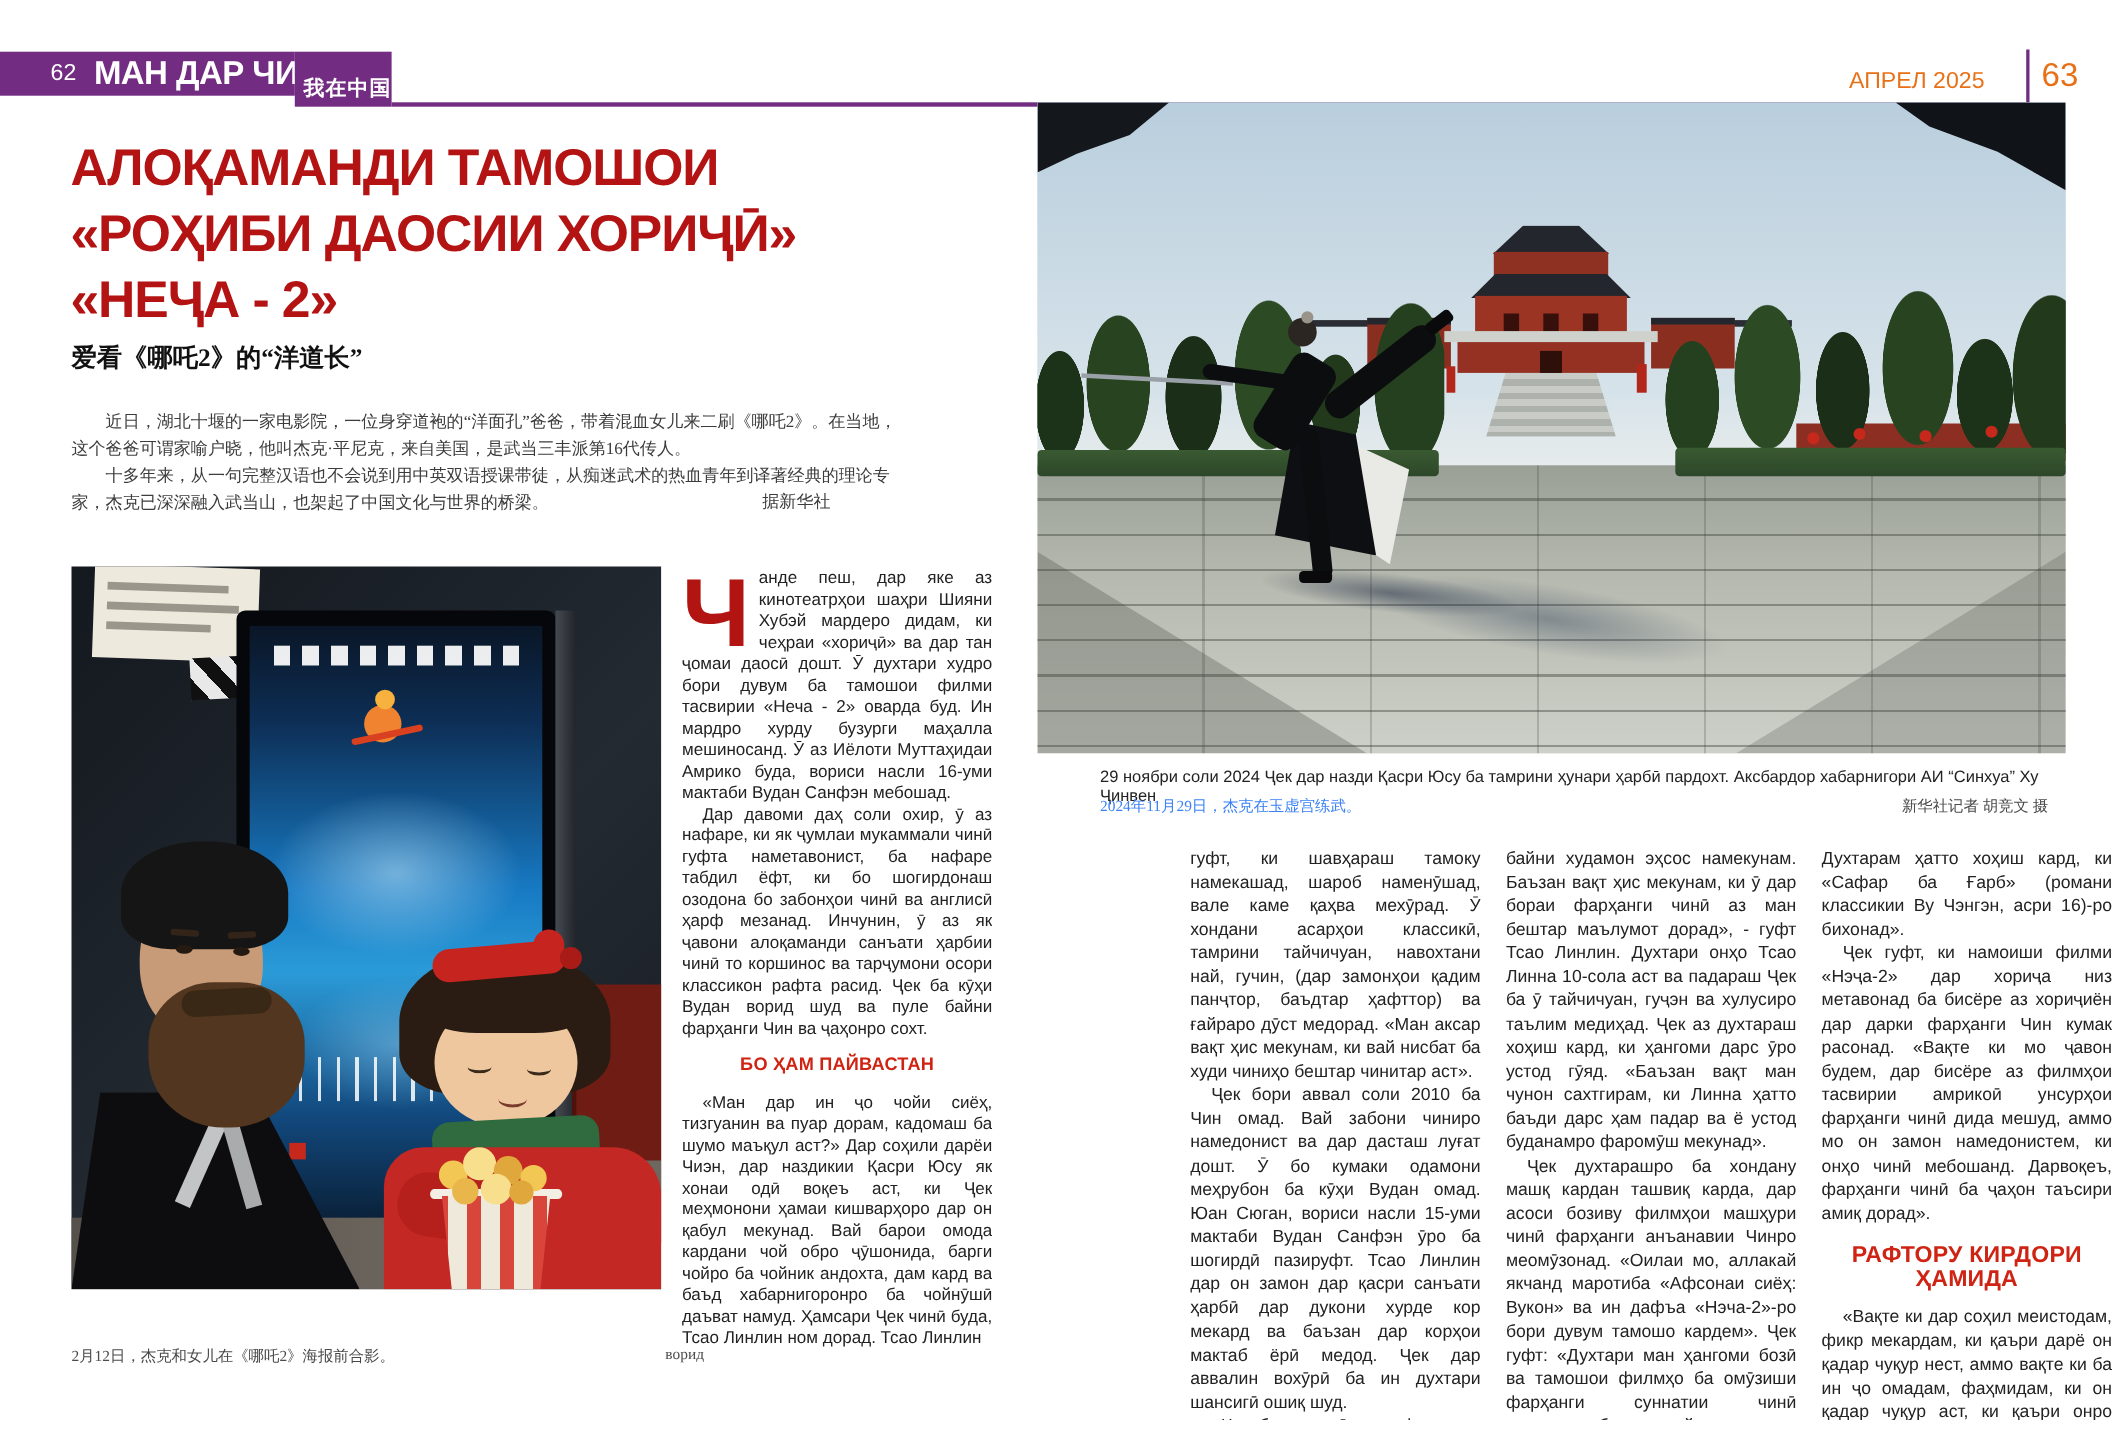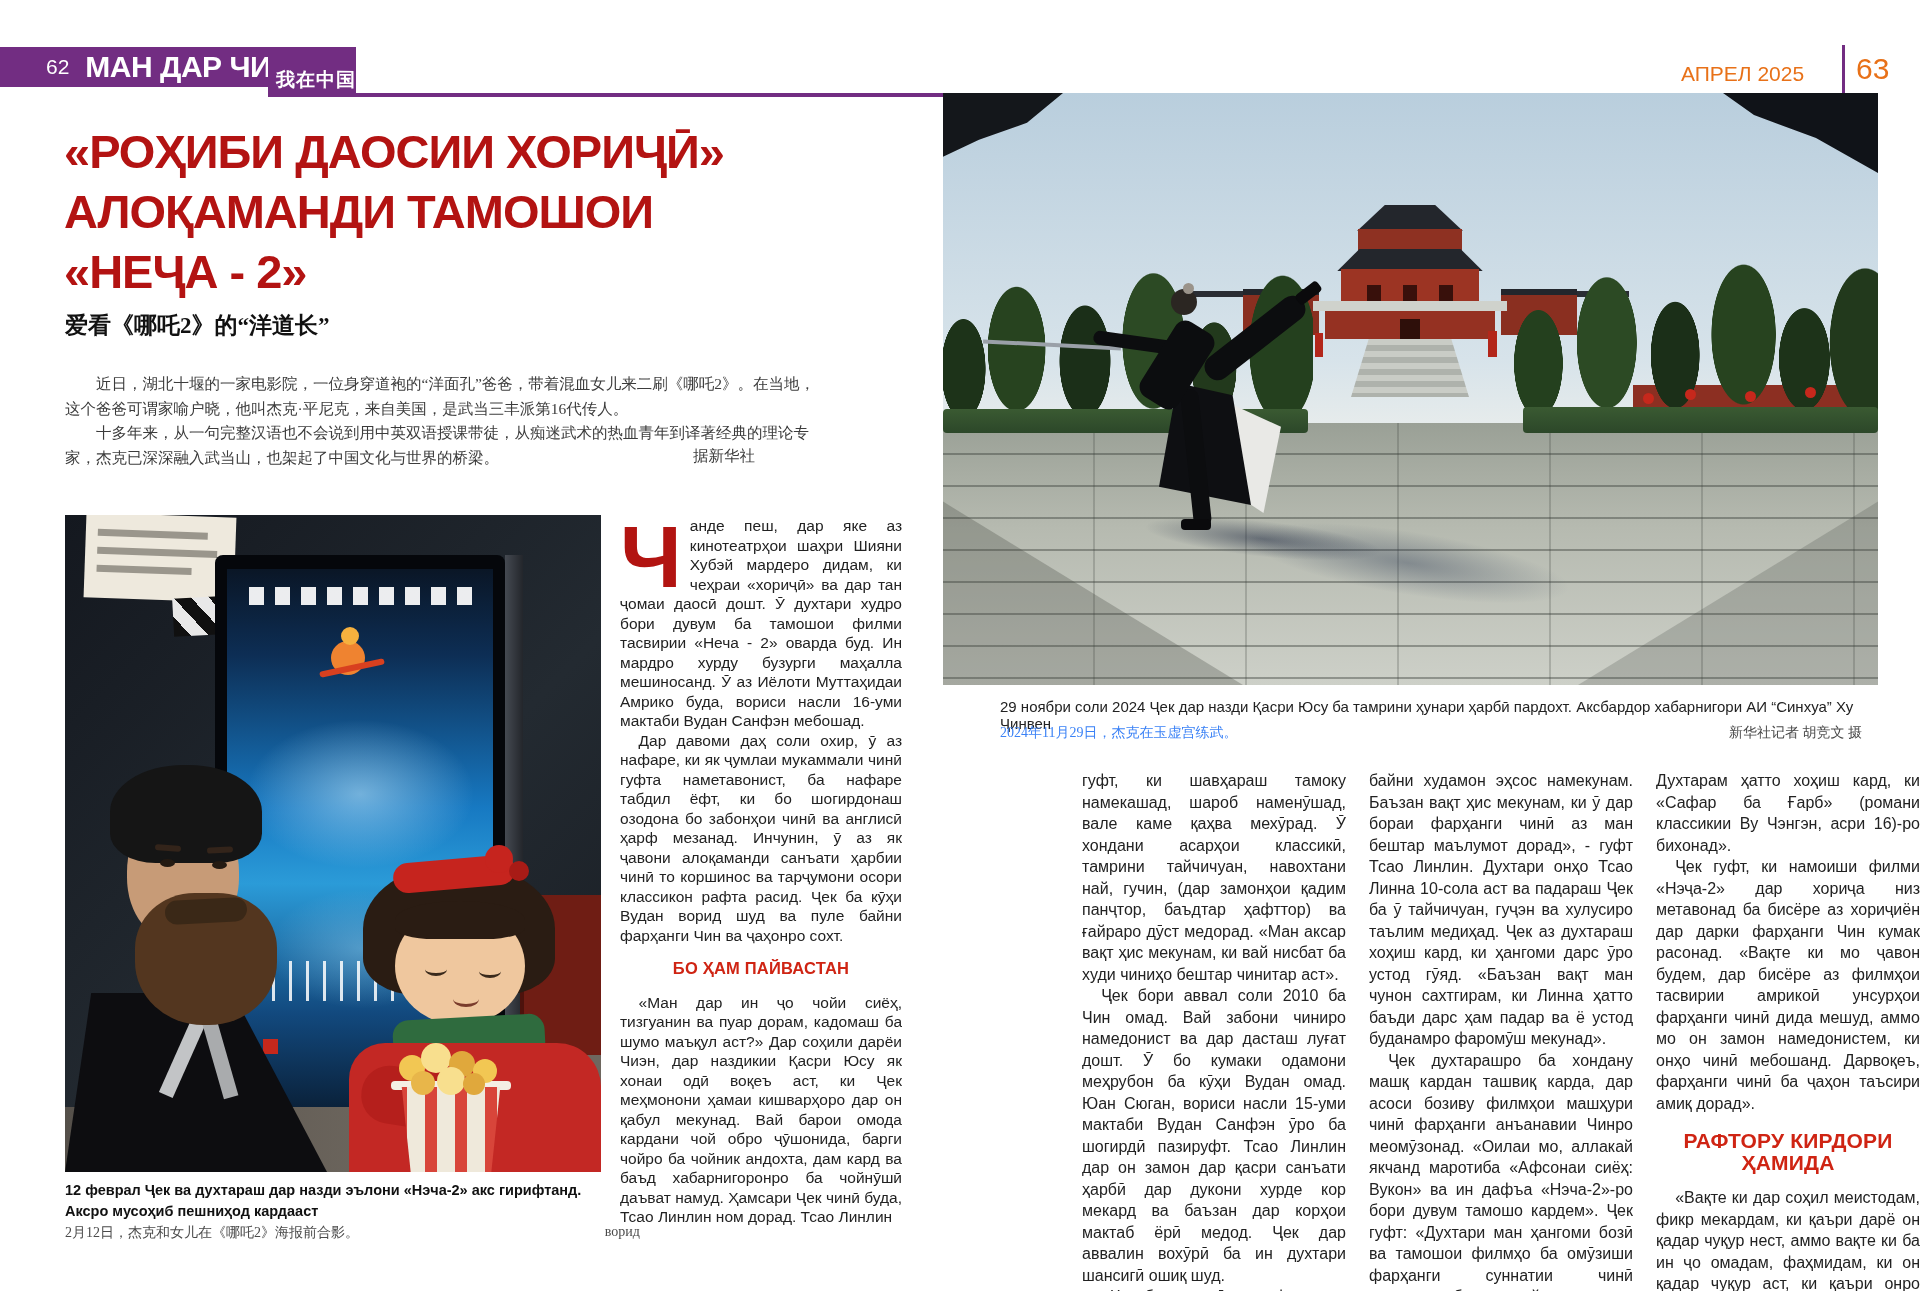--- a/index.html
+++ b/index.html
@@ -179,22 +179,22 @@
   </div>
   <div class="abs cn-box">
     <span>我在中国</span>
   </div>
   <div class="abs head-rule"></div>
   <div class="abs head-vline"></div>
   <div class="abs issue">АПРЕЛ 2025</div>
   <div class="abs page-no-right">63</div>
 
   <div class="abs headline">
+    <div>АЛОҚАМАНДИ ТАМОШОИ</div>
     <div>«РОҲИБИ ДАОСИИ ХОРИҶӢ»</div>
-    <div>АЛОҚАМАНДИ ТАМОШОИ</div>
     <div>«НЕҶА - 2»</div>
   </div>
   <div class="abs headline-cn">爱看《哪吒2》的“洋道长”</div>
 
   <div class="abs lede">
     <p>近日，湖北十堰的一家电影院，一位身穿道袍的“洋面孔”爸爸，带着混血女儿来二刷《哪吒2》。在当地，这个爸爸可谓家喻户晓，他叫杰克·平尼克，来自美国，是武当三丰派第16代传人。</p>
     <p>十多年来，从一句完整汉语也不会说到用中英双语授课带徒，从痴迷武术的热血青年到译著经典的理论专家，杰克已深深融入武当山，也架起了中国文化与世界的桥梁。</p>
   </div>
   <div class="abs lede-src">据新华社</div>
 
@@ -261,21 +261,20 @@
     </div>
   </div>
 
   <div class="abs left-col">
     <p><span class="dropcap">Ч</span><span>анде пеш, дар яке аз кинотеатрҳои шаҳри Шияни Хубэй мардеро дидам, ки чеҳраи «хориҷӣ» ва дар тан ҷомаи даосӣ дошт. Ӯ духтари худро бори дувум ба тамошои филми тасвирии «Неча - 2» оварда буд. Ин мардро хурду бузурги маҳалла мешиносанд. Ӯ аз Иёлоти Муттаҳидаи Амрико буда, вориси насли 16-уми мактаби Вудан Санфэн мебошад.</span></p>
     <p class="ind">Дар давоми даҳ соли охир, ӯ аз нафаре, ки як ҷумлаи мукаммали чинӣ гуфта наметавонист, ба нафаре табдил ёфт, ки бо шогирдонаш озодона бо забонҳои чинӣ ва англисӣ ҳарф мезанад. Инчунин, ӯ аз як ҷавони алоқаманди санъати ҳарбии чинӣ то коршинос ва тарҷумони осори классикон рафта расид. Ҷек ба кӯҳи Вудан ворид шуд ва пуле байни фарҳанги Чин ва ҷаҳонро сохт.</p>
     <div class="subhead">БО ҲАМ ПАЙВАСТАН</div>
     <p class="ind">«Ман дар ин ҷо чойи сиёҳ, тизгуанин ва пуар дорам, кадомаш ба шумо маъқул аст?» Дар соҳили дарёи Чиэн, дар наздикии Қасри Юсу як хонаи одӣ воқеъ аст, ки Ҷек меҳмонони ҳамаи кишварҳоро дар он қабул мекунад. Вай барои омода кардани чой обро ҷӯшонида, барги чойро ба чойник андохта, дам кард ва баъд хабарнигоронро ба чойнӯшӣ даъват намуд. Ҳамсари Ҷек чинӣ буда, Тсао Линлин ном дорад. Тсао Линлин</p>
   </div>
 
-  <div class="abs caption-l">12 феврал Ҷек ва духтараш дар назди эълони «Нэча-2» акс гирифтанд. Аксро мусоҳиб пешниҳод кардааст</div>
   <div class="abs caption-l-cn">2月12日，杰克和女儿在《哪吒2》海报前合影。</div>
   <div class="abs credit-l-cn">ворид</div>
 
   <div class="abs photo-r">
     <div class="abs rp-path"></div>
     <div class="abs rp-wedge-l"></div>
     <div class="abs rp-wedge-r"></div>
     <div class="abs rp-redwall"></div>
     <div class="abs tp-far-l"></div>
     <div class="abs tp-far-r"></div>

